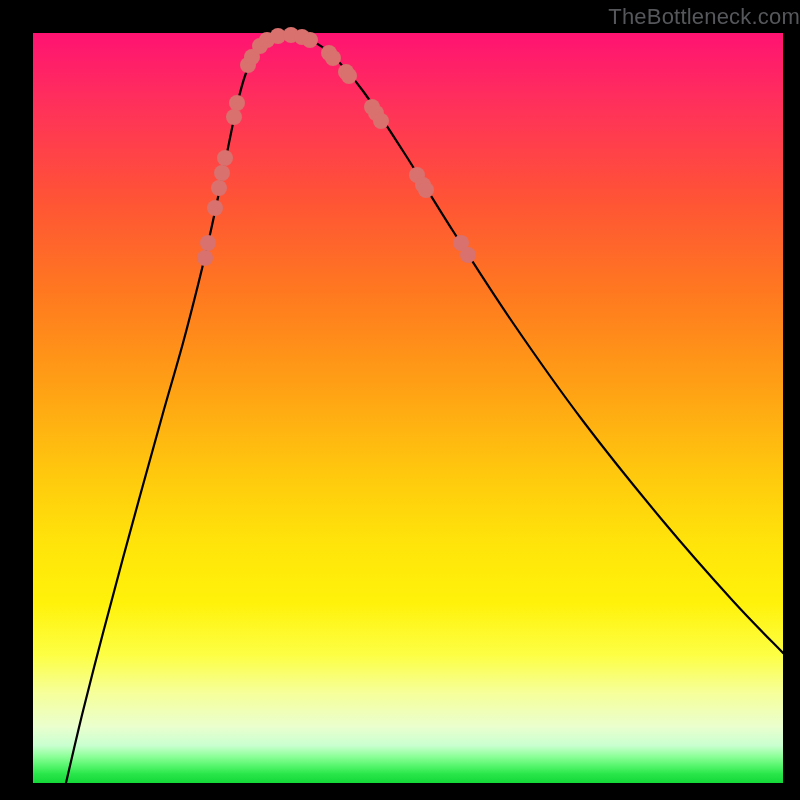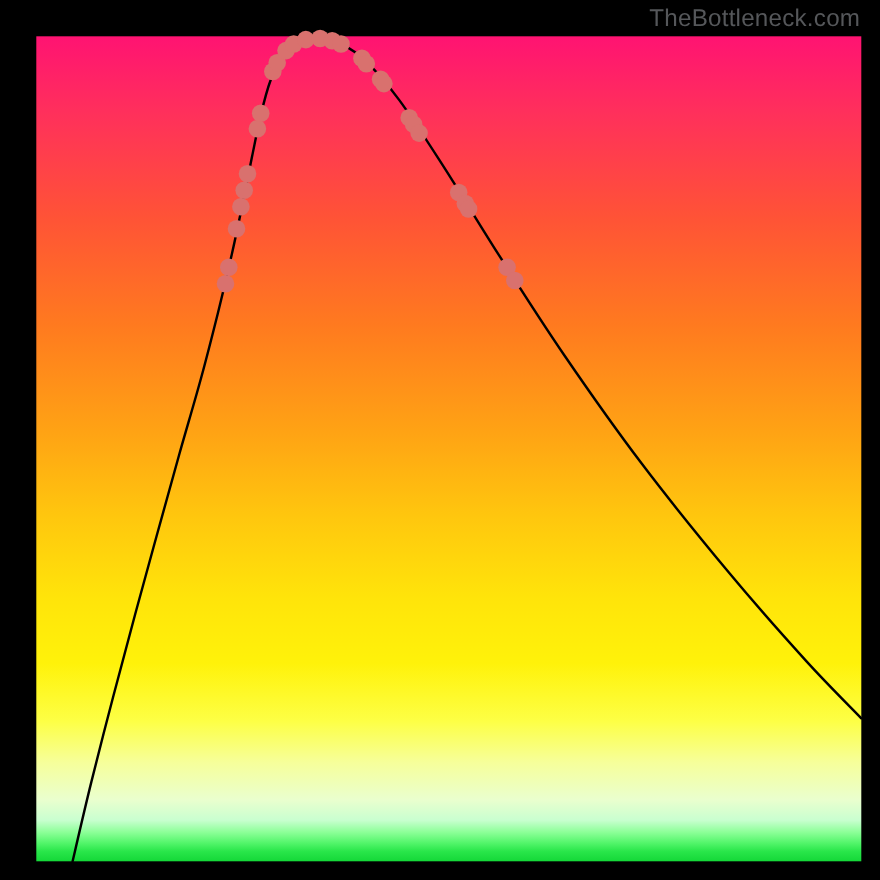--- a/index.html
+++ b/index.html
@@ -42,21 +42,21 @@
       #c9ffd0 95%,
       #8bff97 96.5%,
       #52f56a 97.8%,
       #29e64a 98.8%,
       #14d838 100%
     );
   }
   .watermark {
     position: absolute;
     top: 4px;
-    right: 18px;
+    right: 0;
     color: #55575a;
     font-size: 22px;
     font-weight: 500;
     letter-spacing: 0.2px;
     user-select: none;
     pointer-events: none;
   }
   svg.curve-layer {
     position: absolute;
     left: 0;

